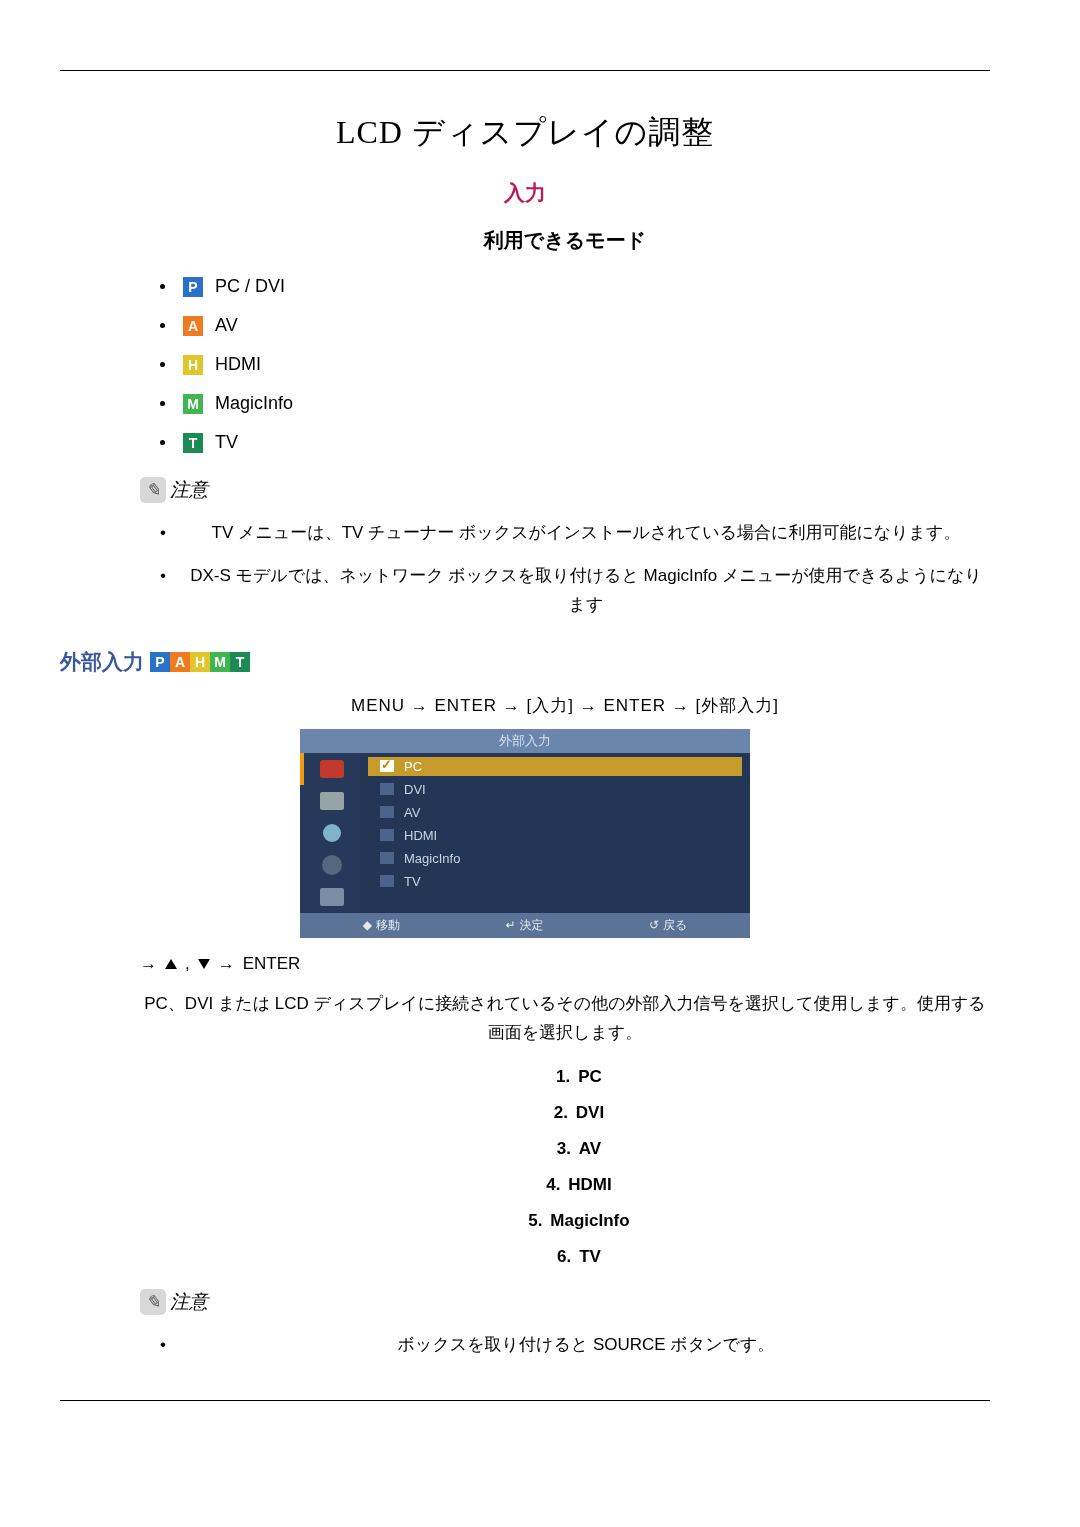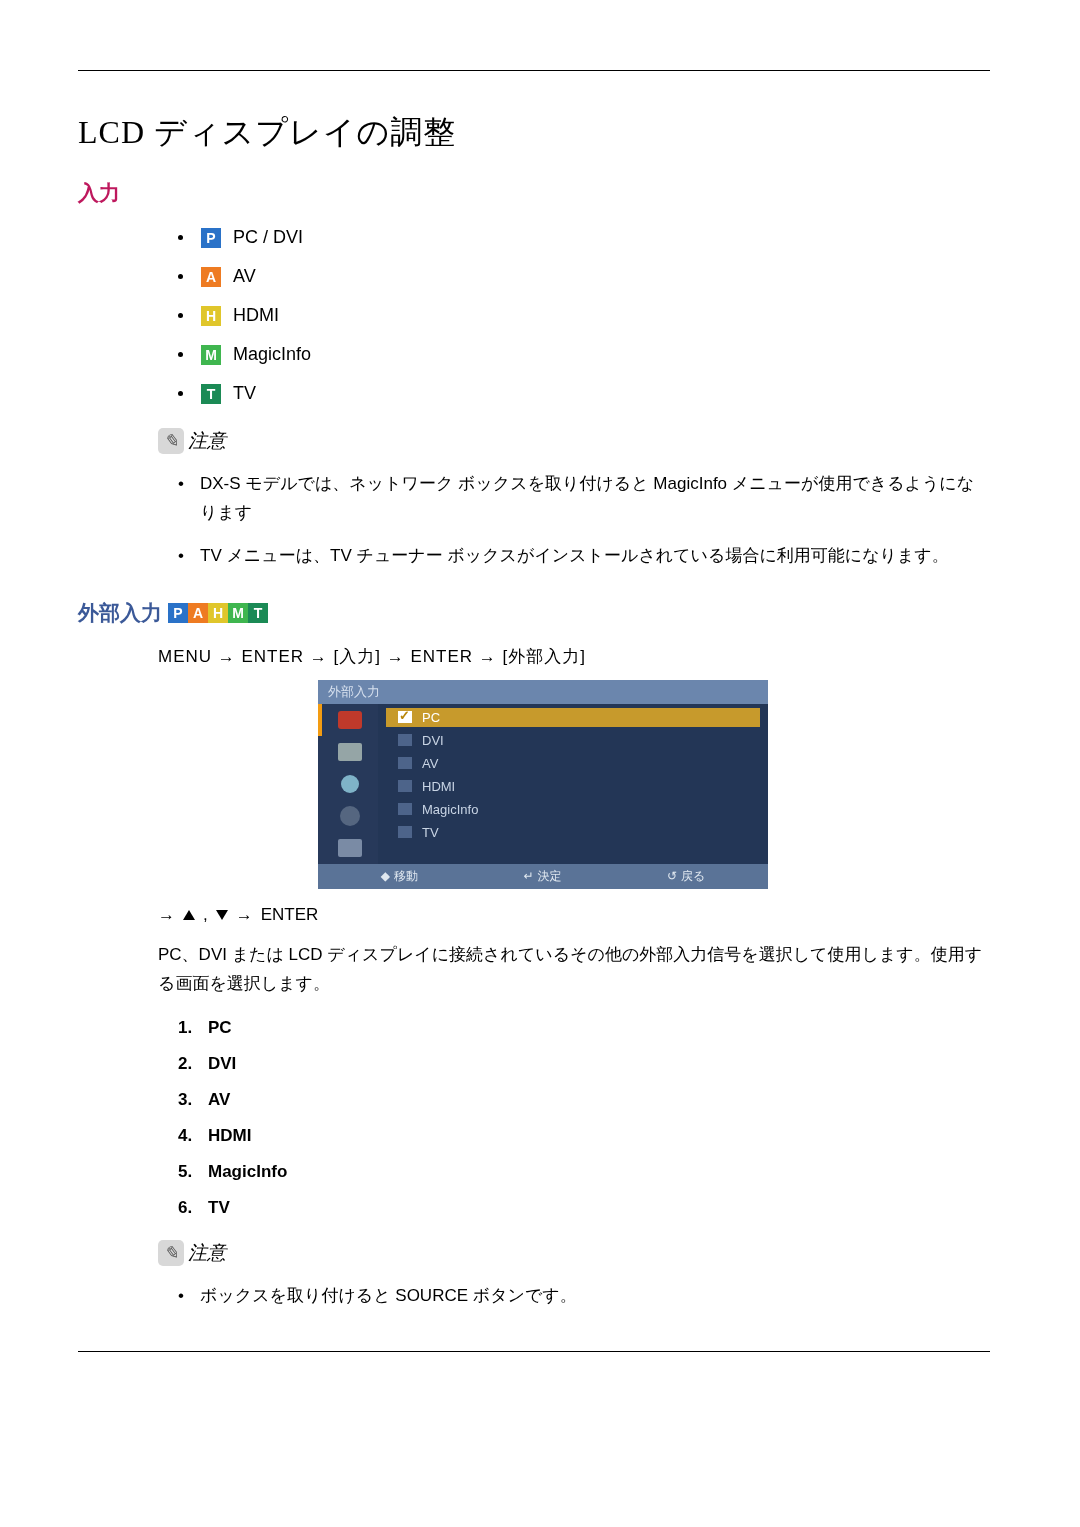--- a/index.html
+++ b/index.html
@@ -6,22 +6,23 @@
   body {
     background: #fff;
     font-family: "MS Gothic", "Hiragino Sans", sans-serif;
     width: 1080px;
     height: 1527px;
     position: relative;
     font-size: 18px;
     color: #000;
   }
   .page {
-    padding: 70px 90px 50px 78px;
+    padding: 70px 90px 50px 60px;
     position: relative;
+    text-align: center;
   }
   .hr-top, .hr-bottom {
     border: none;
     border-top: 1px solid #000;
     margin: 0 0 40px 0;
   }
   .hr-bottom { margin-top: 40px; margin-bottom: 0; }
   h1.title {
     font-size: 32px;
     font-weight: normal;
@@ -242,20 +243,21 @@
 </head>
 <body>
 
 <div class="page">
   <hr class="hr-top">
 
   <h1 class="title">LCD ディスプレイの調整</h1>
 
   <h2 class="sect">入力</h2>
 
+  <h3 class="subhead">利用できるモード</h3>
 
   <div class="modes-list" id="modes-list">
       <div class="item">
         <span class="dot"></span>
         <span class="mode-badge badge-p">P</span>
         <span>PC / DVI</span>
       </div>
       <div class="item">
         <span class="dot"></span>
         <span class="mode-badge badge-a">A</span>
@@ -277,22 +279,22 @@
         <span>TV</span>
       </div>
     </div>
 
   <div class="note-row">
     <span class="note-icon">✎</span>
     <span class="note-label">注意</span>
   </div>
 
   <ul class="notes-ul" id="notes1">
+      <li>TV メニューは、TV チューナー ボックスがインストールされている場合に利用可能になります。</li>
       <li>DX-S モデルでは、ネットワーク ボックスを取り付けると MagicInfo メニューが使用できるようになります</li>
-      <li>TV メニューは、TV チューナー ボックスがインストールされている場合に利用可能になります。</li>
     </ul>
 
   <div class="ext-head">
     <span class="label">外部入力</span>
     <span id="ext-badges"><span class="mode-badge badge-p">P</span><span class="mode-badge badge-a">A</span><span class="mode-badge badge-h">H</span><span class="mode-badge badge-m">M</span><span class="mode-badge badge-t">T</span></span>
   </div>
 
   <div class="nav-path">MENU → ENTER → [入力] → ENTER → [外部入力]</div>
 
   <div class="osd">

